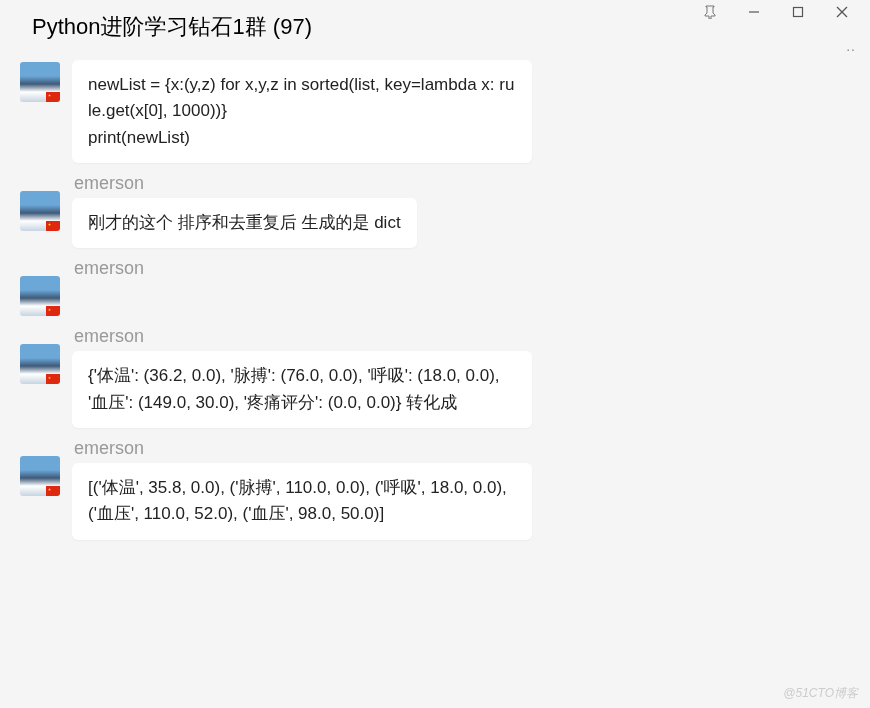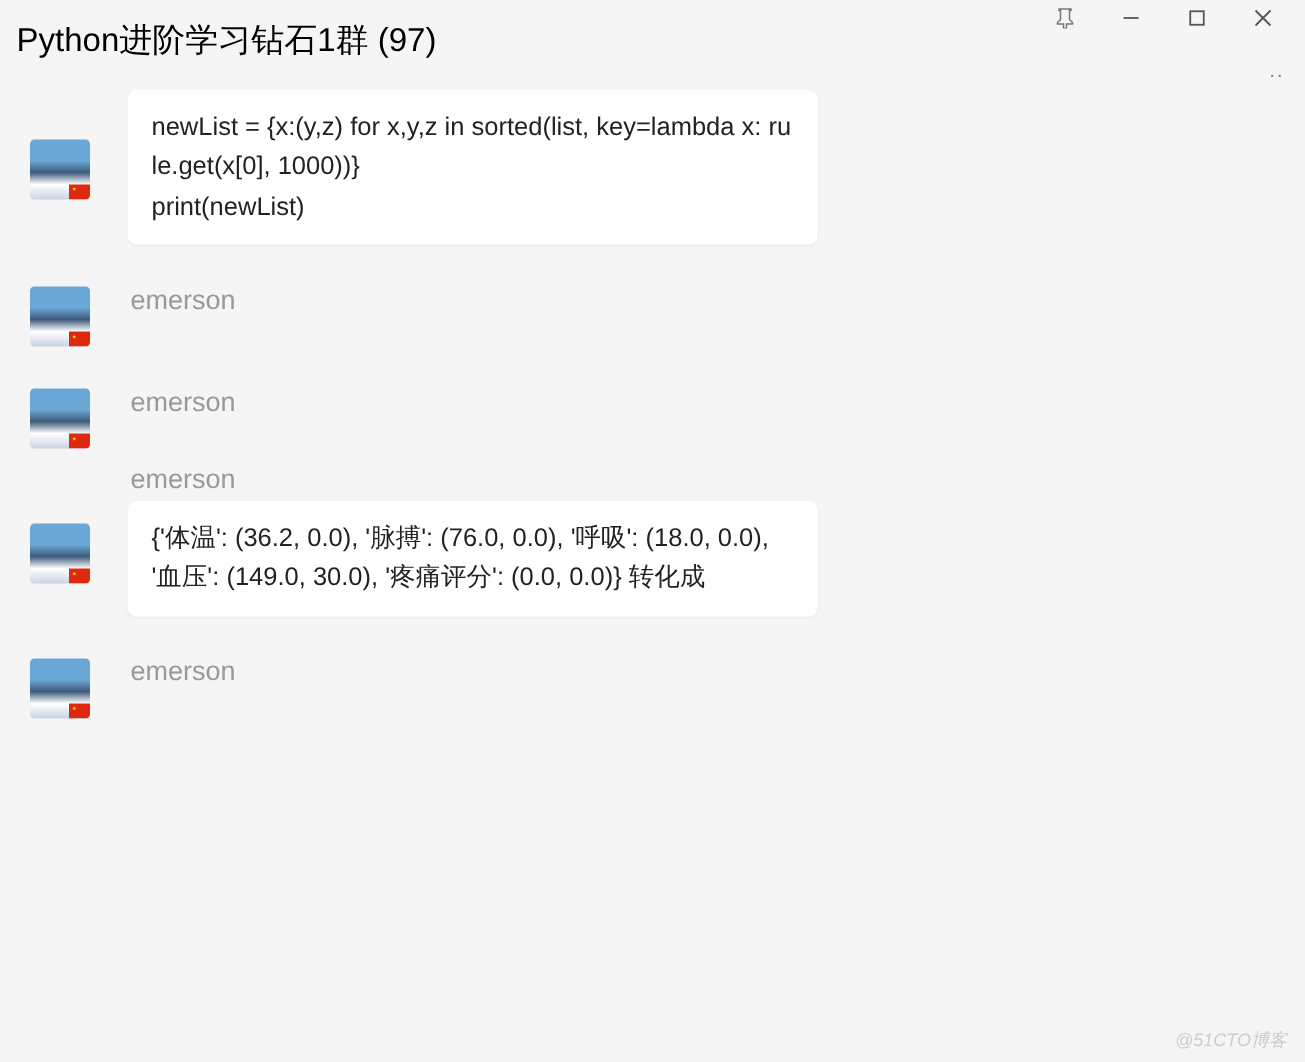--- a/index.html
+++ b/index.html
@@ -8,21 +8,21 @@
       background: #f5f5f5;
       width: 870px;
       height: 708px;
       overflow: hidden;
       position: relative;
     }
     .header {
       display: flex;
       align-items: center;
       justify-content: space-between;
-      padding: 12px 20px 8px 11px;
+      padding: 12px 20px 8px 32px;
       background: #f5f5f5;
     }
     .title {
       font-size: 22px;
       color: #000;
       font-weight: 400;
     }
     .window-controls {
       display: flex;
       align-items: center;
@@ -47,23 +47,22 @@
       top: 38px;
       font-size: 14px;
       color: #888;
       letter-spacing: 1px;
     }
     .chat-area {
       padding: 10px 20px 0 20px;
     }
     .msg-row {
       display: flex;
-      align-items: center;
+      align-items: flex-start;
       margin-bottom: 10px;
-      gap: 13px;
     }
     .avatar {
       width: 40px;
       height: 40px;
       border-radius: 3px;
       margin-right: 12px;
       margin-top: 18px;
       flex-shrink: 0;
       background: linear-gradient(to bottom, #6ba8d8 0%, #6ba8d8 35%, #3e5a7a 55%, #ffffff 75%, #c8d4e0 100%);
       position: relative;
@@ -160,20 +159,21 @@
 print(newList)</div>
     </div>
   </div>
 
   <div class="msg-row">
     <div class="avatar">
         <div class="flag"></div>
       </div>
     <div class="msg-col">
       <div class="sender">emerson</div>
+      <div class="bubble">刚才的这个 排序和去重复后 生成的是 dict</div>
     </div>
   </div>
 
   <div class="msg-row">
     <div class="avatar">
         <div class="flag"></div>
       </div>
     <div class="msg-col">
       <div class="sender">emerson</div>
     </div>
@@ -188,18 +188,19 @@
       <div class="bubble">{'体温': (36.2, 0.0), '脉搏': (76.0, 0.0), '呼吸': (18.0, 0.0), '血压': (149.0, 30.0), '疼痛评分': (0.0, 0.0)}  转化成</div>
     </div>
   </div>
 
   <div class="msg-row">
     <div class="avatar">
         <div class="flag"></div>
       </div>
     <div class="msg-col">
       <div class="sender">emerson</div>
+      <div class="bubble">  [('体温', 35.8, 0.0), ('脉搏', 110.0, 0.0), ('呼吸', 18.0, 0.0), ('血压', 110.0, 52.0), ('血压', 98.0, 50.0)]</div>
     </div>
   </div>
 
 </div>
 
 <div class="watermark">@51CTO博客</div>
 
 </body></html>

